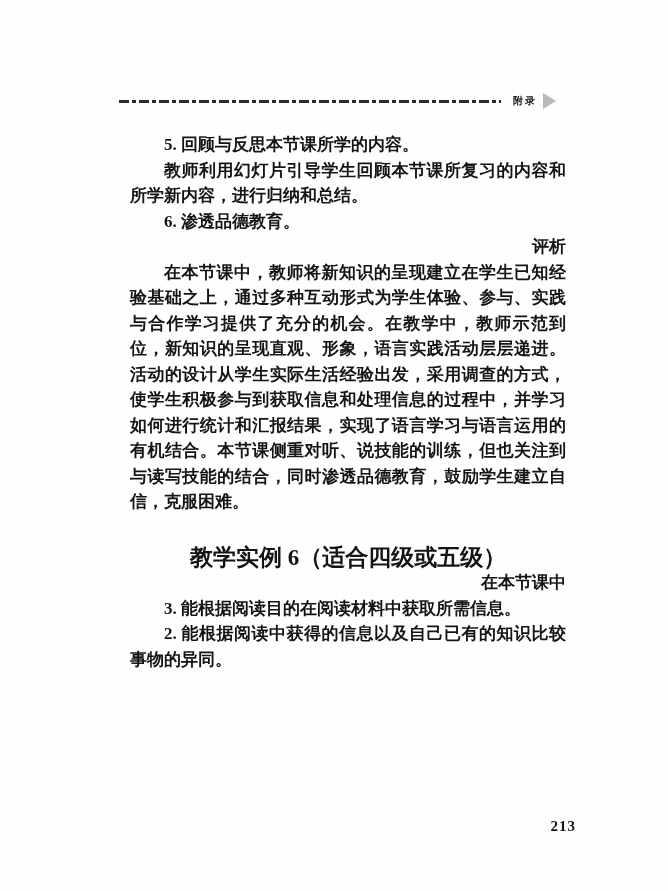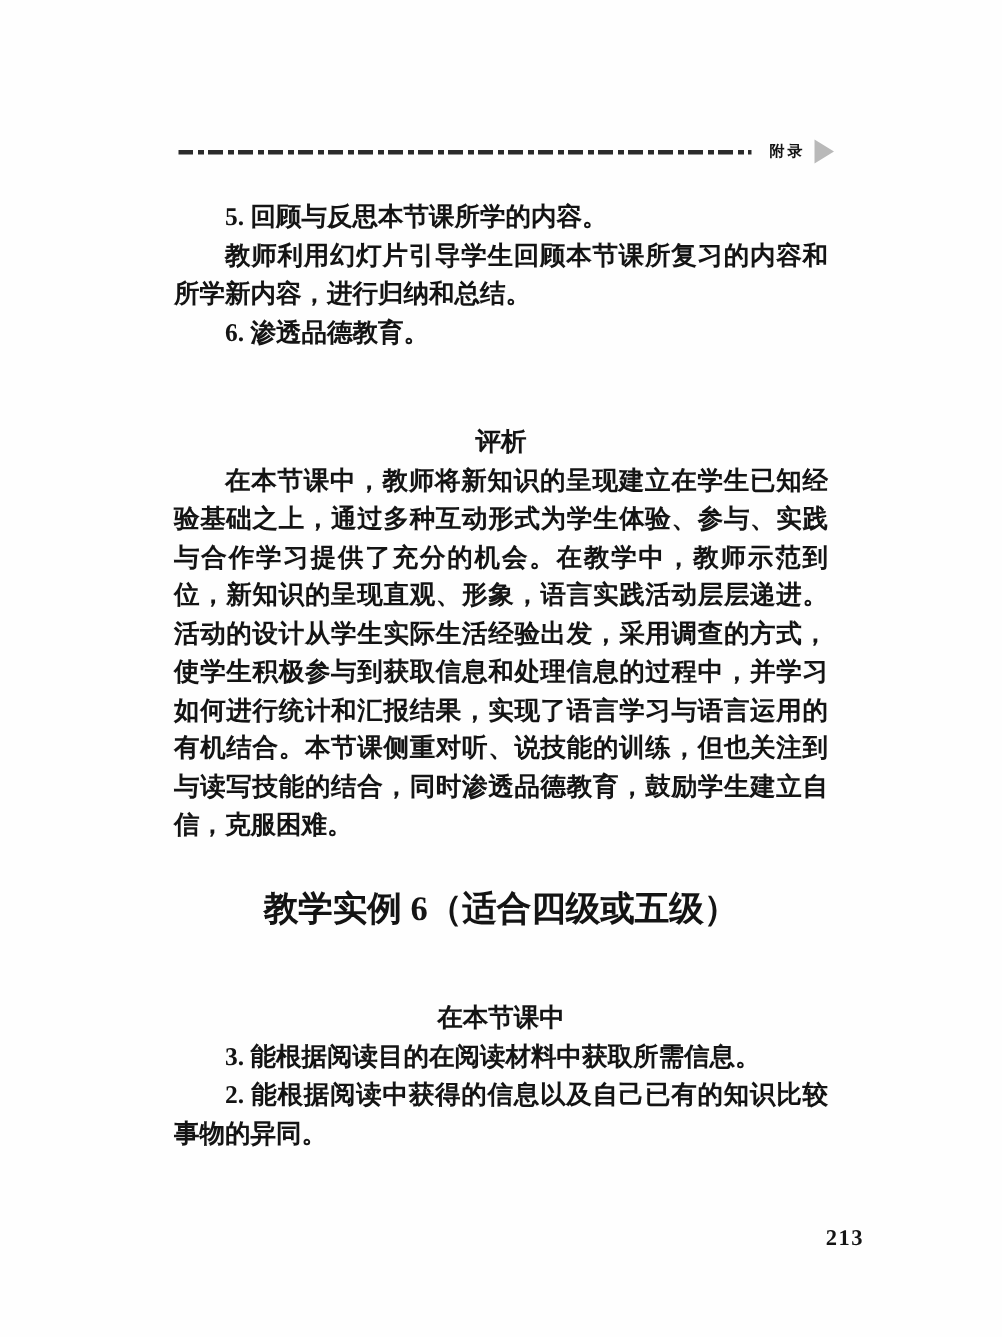--- a/index.html
+++ b/index.html
@@ -35,33 +35,32 @@
   .header-arrow {
     margin-left: 6px;
     width: 0; height: 0;
     border-top: 8px solid transparent;
     border-bottom: 8px solid transparent;
     border-left: 13px solid #b9b9b9;
   }
   
   .content {
     position: absolute;
-    top: 132px; left: 116px;
+    top: 132px; left: 130px;
     width: 436px;
     font-size: 17px;
     line-height: 25.5px;
     font-weight: 600;
     text-align: justify;
   }
   .para { margin: 0; }
   .indent { text-indent: 2em; }
   .sub-heading {
     font-weight: 700;
-    text-align: center;
-    margin-top: 48px;
+    text-align: right;
   }
   .section-heading {
     margin-top: 30px;
     text-align: center;
     font-weight: 700;
     font-size: 23px;
     text-indent: 0;
   }
   
   .page-number {

